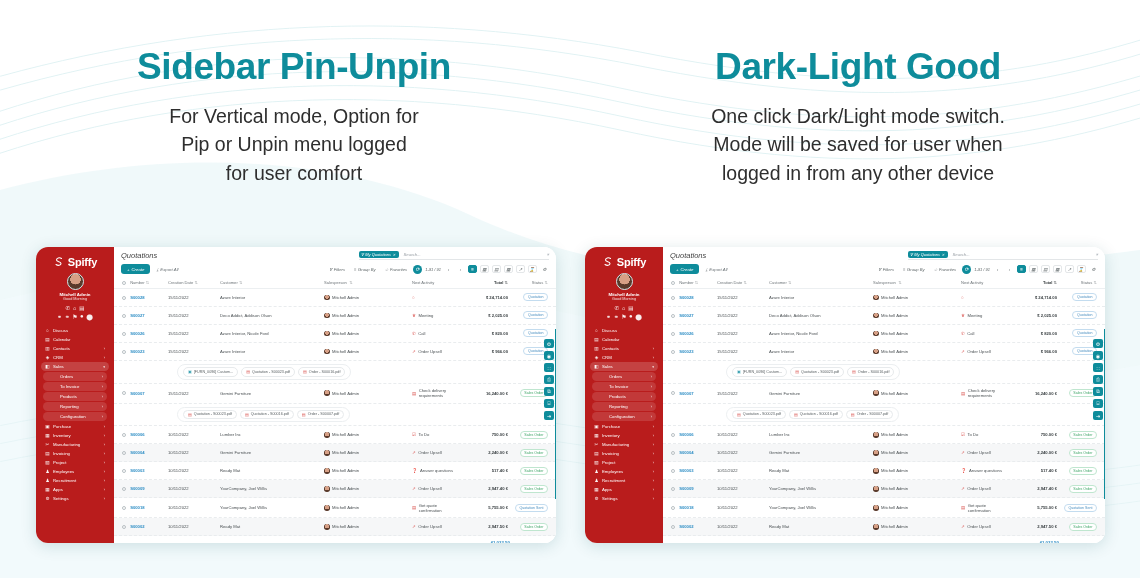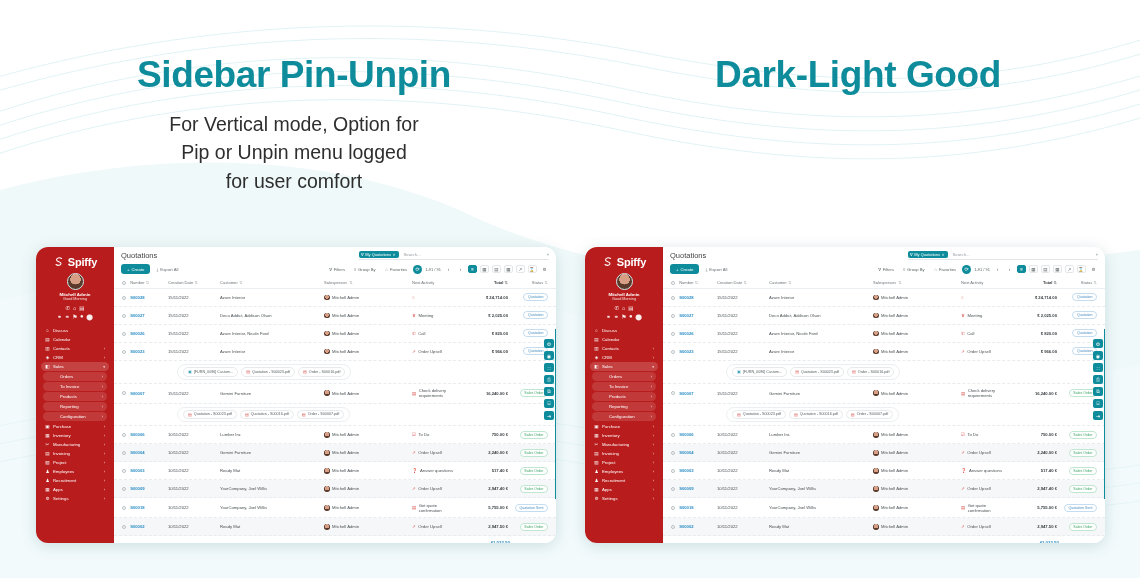--- a/index.html
+++ b/index.html
@@ -2,21 +2,21 @@
 <html><head>
 <meta charset="utf-8">
 <style>
   * { box-sizing: border-box; margin:0; padding:0; }
   body {
     width:1140px; height:578px; overflow:hidden;
     font-family:"Liberation Sans", sans-serif;
     background:#ffffff; position:relative;
   }
   .bg-waves { position:absolute; inset:0; z-index:0; }
-  .hero { position:absolute; top:12px; left:0; width:1140px; height:215px; z-index:2;
+  .hero { position:absolute; top:4px; left:0; width:1140px; height:215px; z-index:2;
           display:flex;padding-left:12px; }
   .hero-col { width:570px; text-align:center; padding-top:42px; }
   .hero-title { font-size:37px; font-weight:bold; color:#0e8c9b; letter-spacing:-0.4px; }
   .hero-sub { margin-top:14px; font-size:19.5px; color:#2e2e2e; line-height:1.45; }
 
   .shot { position:absolute; top:247px; border-radius:12px; overflow:hidden;
           background:#fff; box-shadow:0 3px 16px rgba(0,80,90,.16); z-index:3;
           display:flex; }
   .shot.left  { left:36px;  width:520px; height:296px; }
   .shot.right { left:585px; width:520px; height:296px; }
@@ -40,21 +40,21 @@
   .mi { display:flex; align-items:center; gap:3px; padding:2px 4px; margin:0 1px;
         font-size:4.3px; border-radius:7px; white-space:nowrap; position:relative; }
   .mi .ico { font-size:4.6px; width:5px; text-align:center; opacity:.95; }
   .mi .chev { margin-left:auto; font-size:3.6px; opacity:.9; }
   .mi.active { background:rgba(255,255,255,.17); }
   .mi.sub { background:rgba(255,255,255,.13); margin:1px 3px; padding-left:9px; border-radius:7px; }
 
   
   .ct { flex:1; background:#fbfbfc; display:flex; flex-direction:column; position:relative;
         min-width:0; }
-  .ct-top { background:#fff; padding:4px 7px 0; }
+  .ct-top { background:#fff; padding:4px 7px 0;font-style:italic; }
   .ct-row1 { display:flex; align-items:center; }
   .ct-title { font-size:7.5px; color:#444; }
   .searchbar { margin-left:auto; display:flex; align-items:center; width:190px;
                border-bottom:1px solid #e3e6e8; padding-bottom:1px; }
   .chip { background:#0e8c9b; color:#fff; font-size:4px; padding:1.2px 3px 1.2px 2px;
           border-radius:2px; display:flex; align-items:center; gap:1.5px; }
   .chip .fic { font-size:4px; }
   .chip .x { font-size:3.6px; opacity:.85; }
   .search-ph { font-size:4.3px; color:#9aa0a6; margin-left:5px; }
   .search-caret { margin-left:auto; font-size:4.5px; color:#b6bcc1; }
@@ -139,20 +139,23 @@
 
 <div class="hero">
   <div class="hero-col">
     <div class="hero-title">Sidebar Pin-Unpin</div>
     <div class="hero-sub" style="white-space:pre-line">For Vertical mode, Option for
 Pip or Unpin menu logged
 for user comfort</div>
   </div>
   <div class="hero-col">
     <div class="hero-title">Dark-Light Good</div>
+    <div class="hero-sub" style="white-space:pre-line">One click Dark/Light mode switch.
+Mode will be saved for user when
+logged in from any other device</div>
   </div>
 </div>
 
 <div class="shot left" id="shot-left">
     <div class="sb">
     <div class="sb-logo">
       <svg viewBox="0 0 24 24">
         <path d="M17 5c-4-3-10-1-10 3s9 3 9 7-6 5-10 2" fill="none" stroke="#fff" stroke-width="2.2" stroke-linecap="round"></path>
       </svg>
       <span>Spiffy</span>

